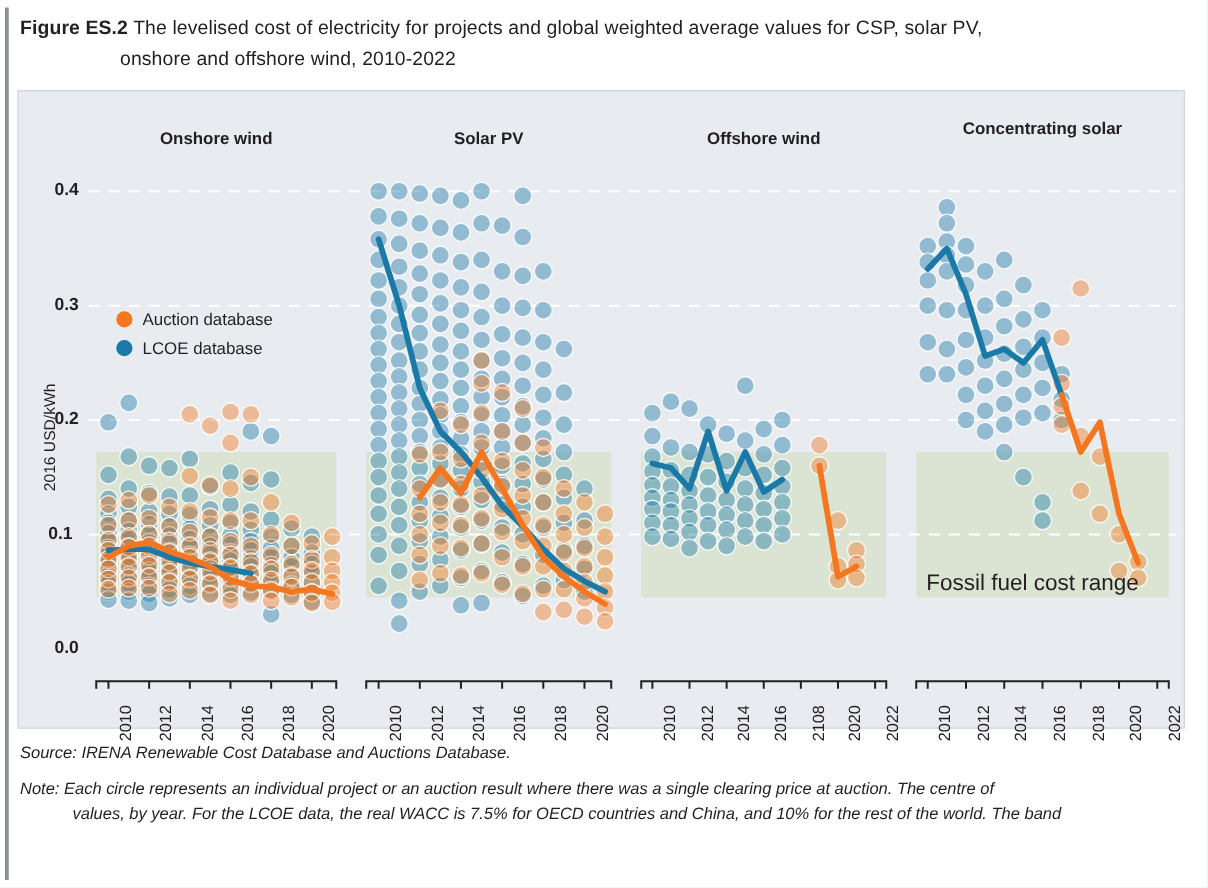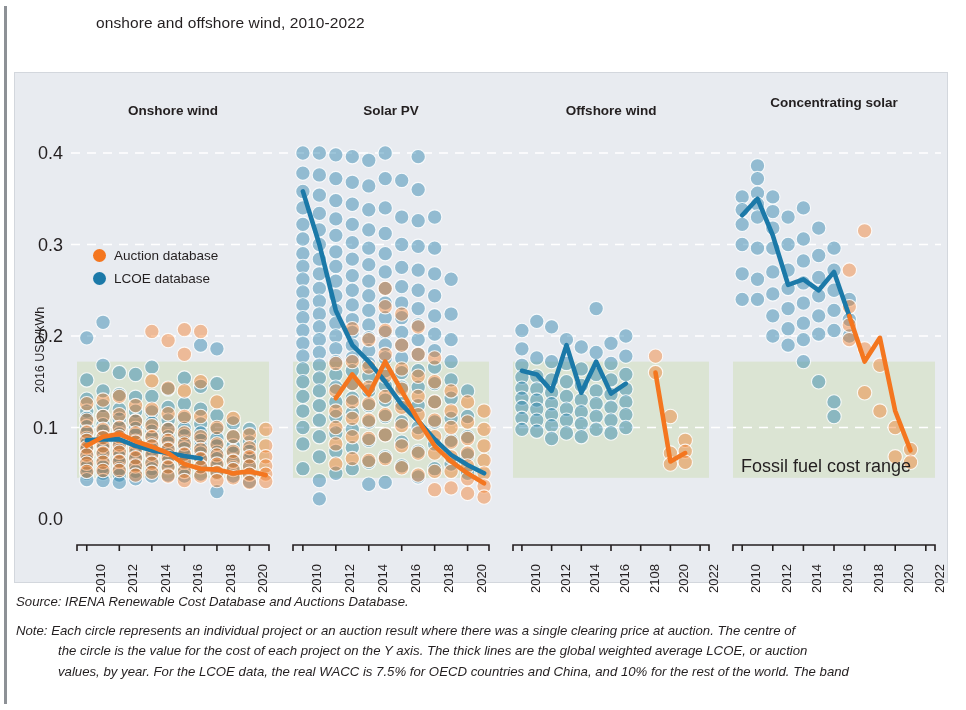--- a/index.html
+++ b/index.html
@@ -22,21 +22,21 @@
   
   .figure{position:absolute;left:14px;top:72px;width:934px;height:511px;
           background:#e8ebf0;border:1px solid #d3d7dd;box-sizing:border-box;}
 
   
   .panel-title{position:absolute;font-size:13.5px;font-weight:bold;text-align:center;line-height:16px;color:#231f20;}
 
   
   .yaxis-label{position:absolute;font-size:12.5px;color:#231f20;
      transform:rotate(-90deg);transform-origin:left top;white-space:nowrap;}
-  .ytick{position:absolute;font-size:18px;color:#231f20;text-align:right;width:40px;}
+  .ytick{position:absolute;font-size:14px;color:#231f20;text-align:right;width:40px;font-weight:bold;}
 
   
   .legend{position:absolute;left:78px;top:172px;text-align:right;}
   .legend-row{display:flex;align-items:center;height:21px;margin-bottom:2px;}
   .legend-dot{width:13px;height:13px;border-radius:50%;margin-right:8px;flex:0 0 auto;}
   .legend-text{font-size:13.5px;color:#231f20;}
 
   
   .plot{position:absolute;left:0;top:0;width:934px;height:511px;}
 
@@ -54,20 +54,24 @@
   .foot-src{margin-bottom:8px;}
 </style>
 </head>
 <body>
 
 <div class="page">
 
   <div class="left-rule"></div>
 
   <div class="title-block">
+    <div class="title-line">
+      <span class="title-strong">Figure ES.2</span>
+      <span>The levelised cost of electricity for projects and global weighted average values for CSP, solar PV,</span>
+    </div>
     <div class="title-line title-indent">onshore and offshore wind, 2010-2022</div>
   </div>
 
   <div class="figure">
     <svg class="plot" id="plot-svg" viewBox="0 0 934 511">
         <rect x="62" y="288.62" width="192" height="116.20500000000004" fill="#dbe4d3"></rect>
         <rect x="278" y="288.62" width="196" height="116.20500000000004" fill="#dbe4d3"></rect>
         <rect x="498" y="288.62" width="196" height="116.20500000000004" fill="#dbe4d3"></rect>
         <rect x="718" y="288.62" width="202" height="116.20500000000004" fill="#dbe4d3"></rect>
         <line x1="56" y1="354.50000000000006" x2="926" y2="354.50000000000006" stroke="#ffffff" stroke-width="1.6" stroke-dasharray="9 7"></line>
@@ -783,17 +787,16 @@
             <span class="legend-text">LCOE database</span>
           </div>
         </div>
         <div class="band-caption" style="left: 726px; top: 382.825px;">Fossil fuel cost range</div>
       </div>
   </div>
 
   <div class="footer">
     <div class="foot-line foot-src">Source: IRENA Renewable Cost Database and Auctions Database.</div>
     <div class="foot-line">Note: Each circle represents an individual project or an auction result where there was a single clearing price at auction. The centre of</div>
-    <div class="foot-line foot-hang">the circle is the value for the cost of each project on the Y axis. The thick lines are the global weighted average LCOE, or auction</div>
     <div class="foot-line foot-hang">values, by year. For the LCOE data, the real WACC is 7.5% for OECD countries and China, and 10% for the rest of the world. The band</div>
   </div>
 
 </div>
 
 </body></html>

